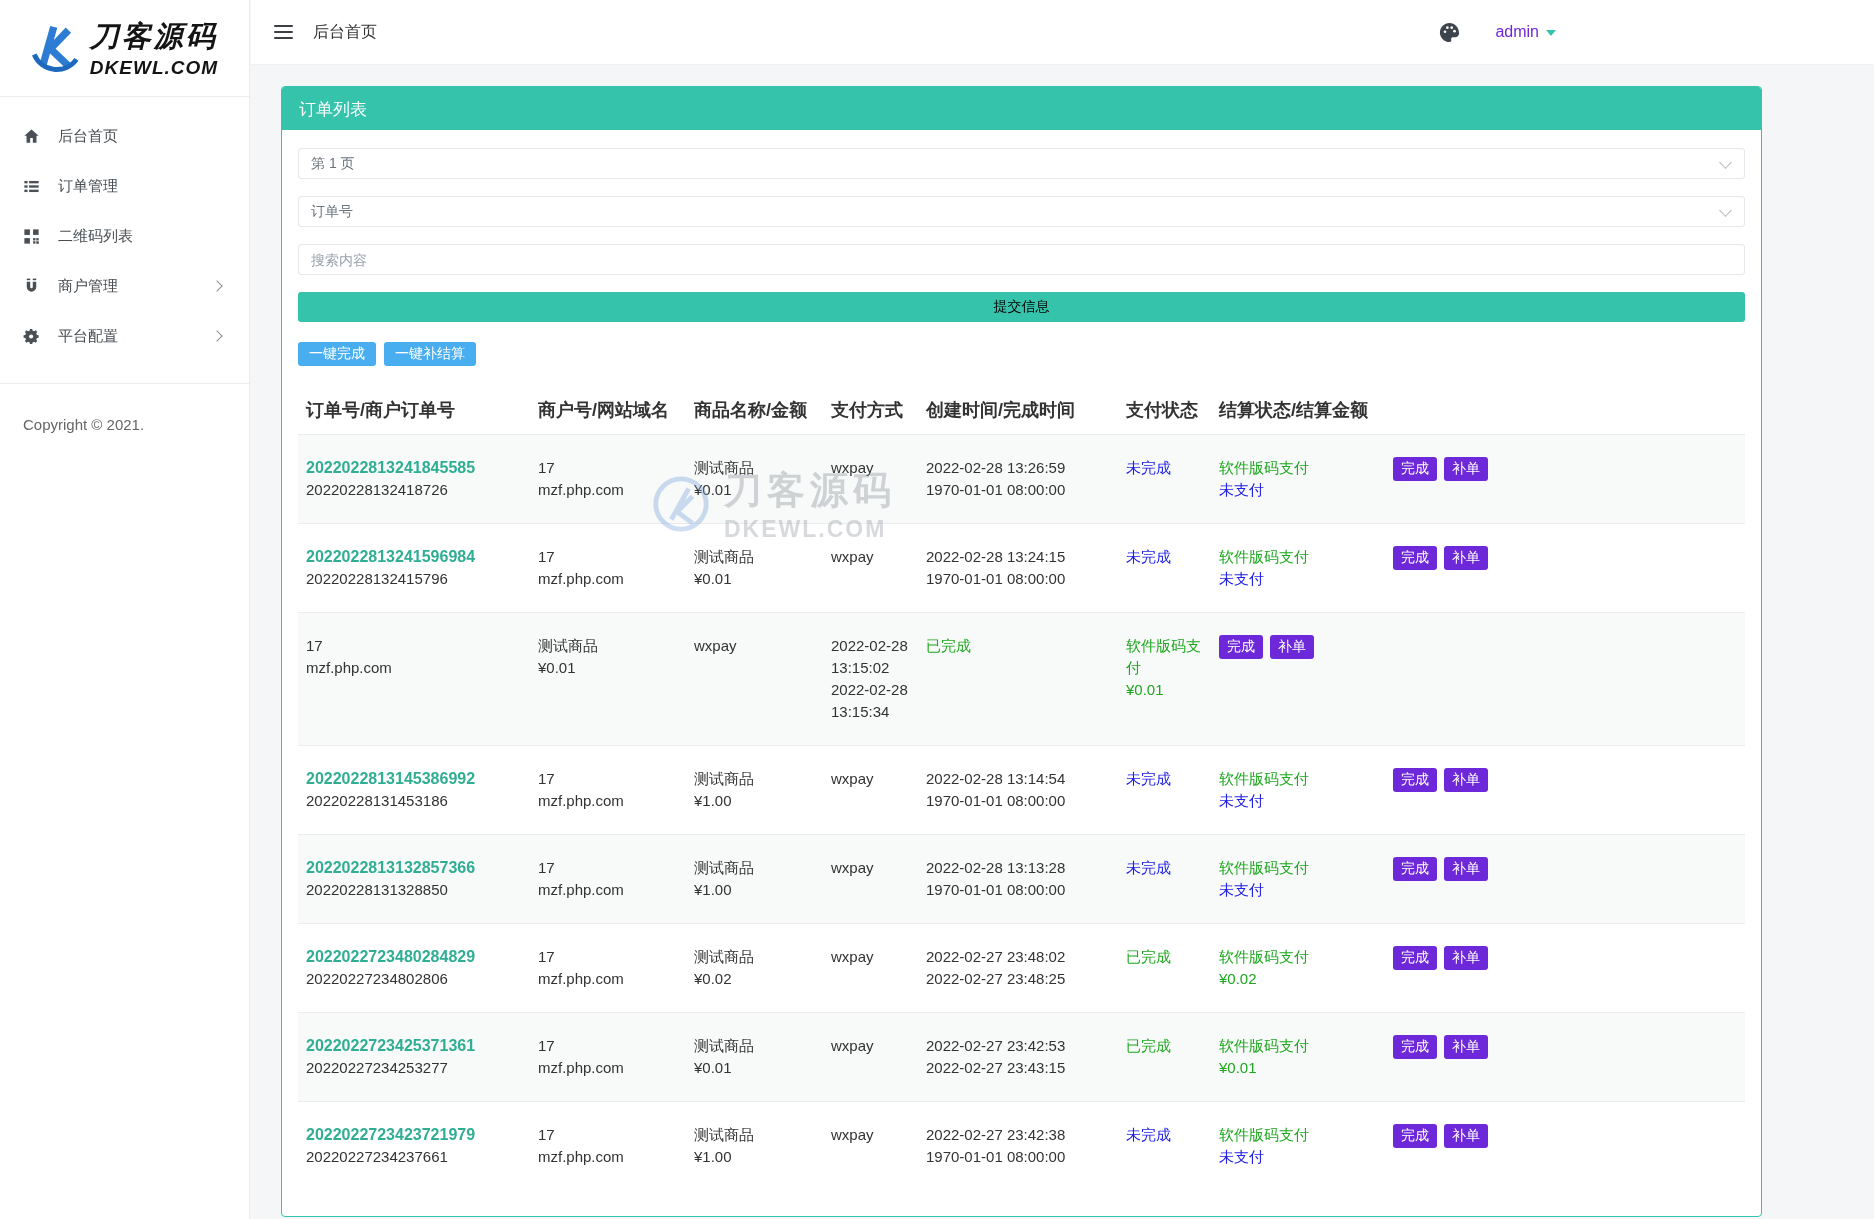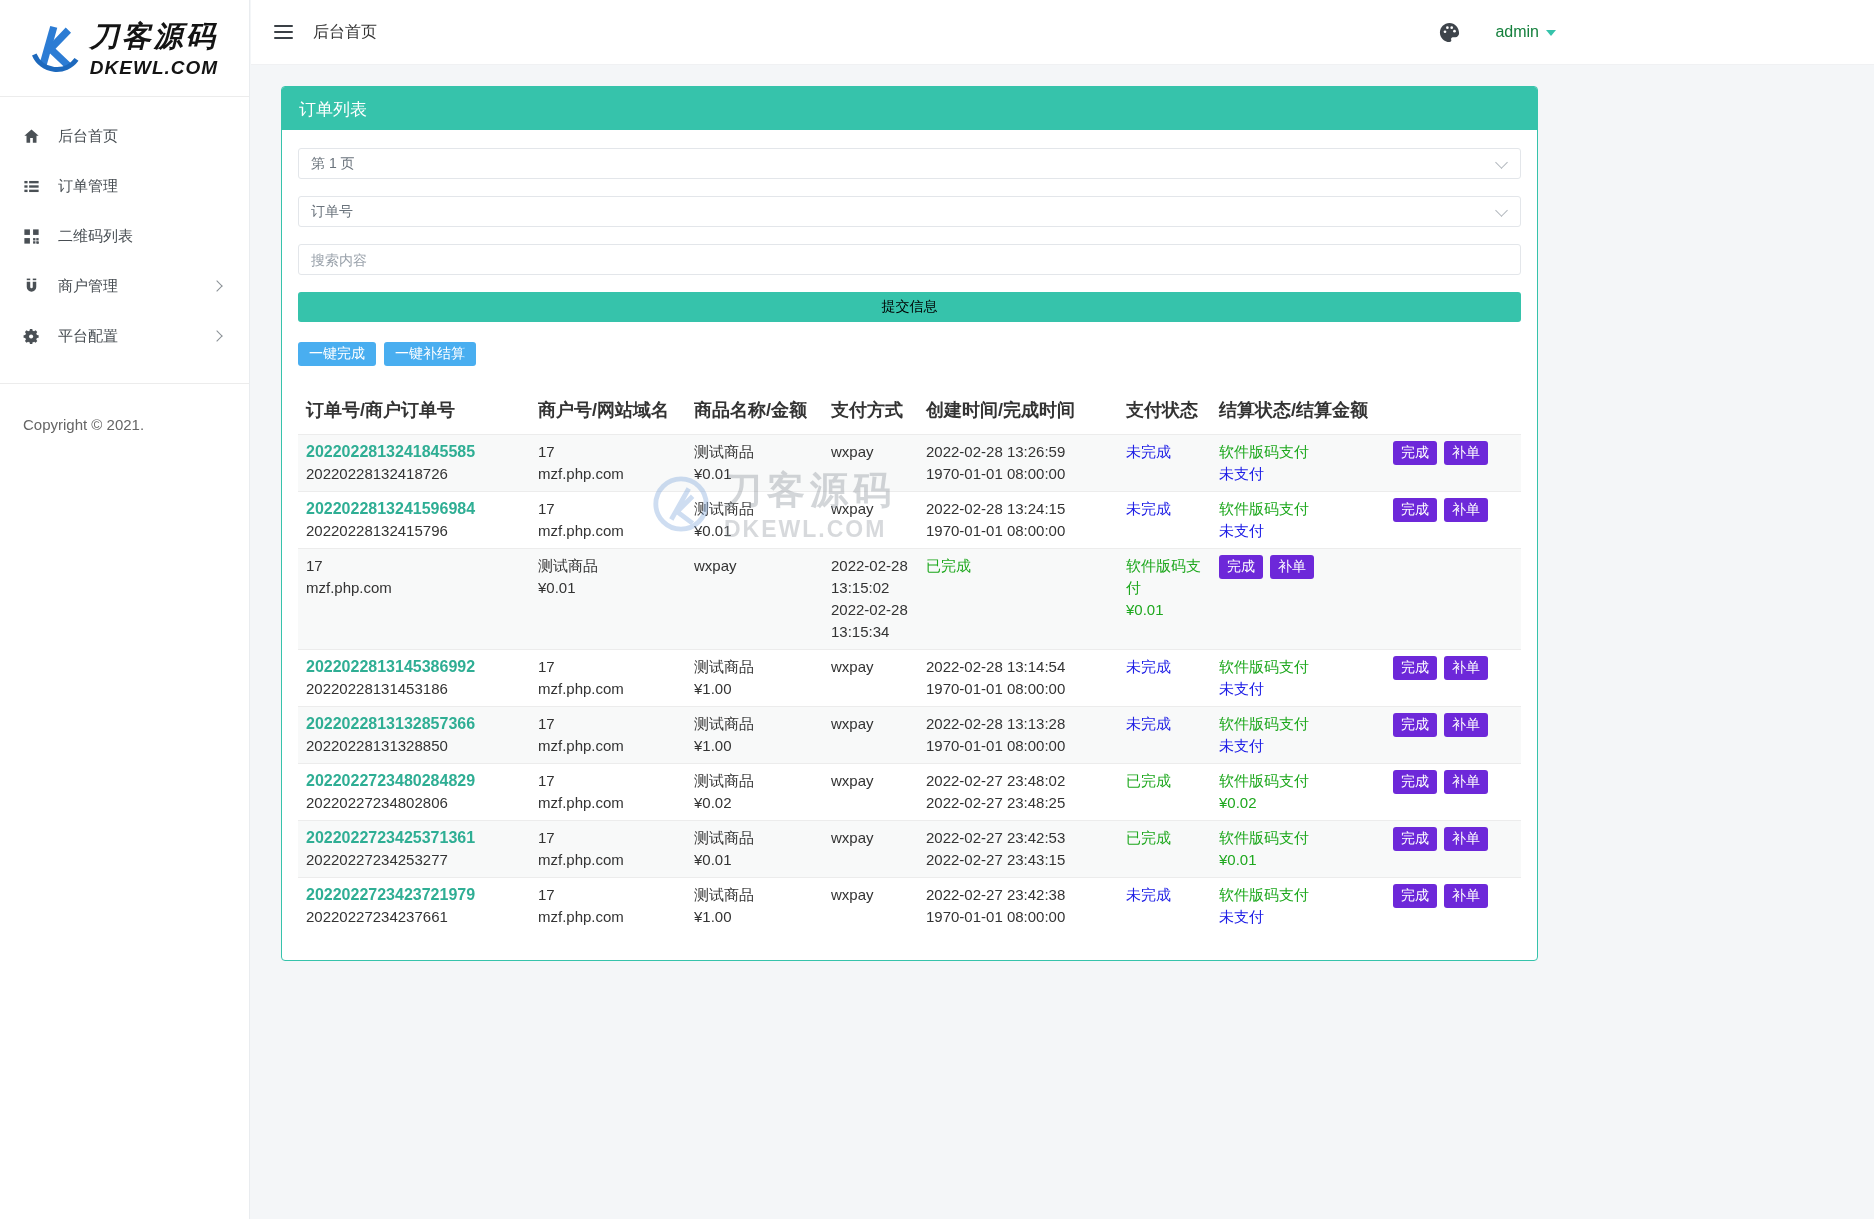--- a/index.html
+++ b/index.html
@@ -41,24 +41,24 @@
   .topbar {
     position:absolute; left:251px; top:0; width:1623px; height:65px;
     background:#fff; display:flex; align-items:center; border-bottom:1px solid #f0f1f3;
   }
   .hamburger { margin-left:19px; cursor:pointer; display:flex; flex-direction:column; gap:4px; padding:4px; }
   .hamburger span { display:block; width:19px; height:2px; background:#3a4046; border-radius:1px; }
   .topbar-title { margin-left:16px; font-size:16px; color:#333; }
   .topbar-right { position:absolute; right:318px; display:flex; align-items:center; gap:34px; }
   .palette-btn { cursor:pointer; display:flex; }
   .user-menu { display:flex; align-items:center; gap:7px; cursor:pointer; }
-  .user-name { font-size:16px; color:#15803d; }
+  .user-name { font-size:16px; color:#6d28d9; }
   .user-caret { width:0; height:0; border-left:5px solid transparent; border-right:5px solid transparent; border-top:6px solid #36c3ab; margin-top:2px; }
   
-  .content { position:absolute; left:281px; top:86px; width:1257px; }
+  .content { position:absolute; left:281px; top:86px; width:1481px; }
   .panel { background:#fff; border:1px solid #36c3ab; border-radius:4px; position:relative; }
   .panel-header {
     background:#36c3ab; color:#fff; font-size:17px;
     padding:11px 17px; border-radius:3px 3px 0 0; height:43px;
   }
   .panel-body { padding:18px 16px 26px; }
   .field {
     width:100%; height:31px; border:1px solid #e3e6ea; border-radius:3px;
     background:#fff; font-size:14px; color:#6a737c; padding:0 12px;
     display:flex; align-items:center; position:relative; margin-bottom:17px; cursor:pointer;
@@ -79,21 +79,21 @@
     height:24px; padding:0 11px; font-size:14px; cursor:pointer; font-family:inherit;
   }
   
   .thead, .trow {
     display:grid;
     grid-template-columns:232px 156px 137px 95px 200px 93px 174px 1fr;
     align-items:start;
   }
   .thead { margin-top:26px; padding:6px 0 12px; font-weight:bold; font-size:18px; color:#333; }
   .thead > div, .trow > div { padding:0 8px; }
-  .trow { border-top:1px solid #ececec; padding:6px 0; font-size:15px; line-height:22px; color:#333; }
+  .trow { border-top:1px solid #ececec; padding:22px 0; font-size:15px; line-height:22px; color:#333; }
   .rows div.trow:nth-of-type(odd) { background:#f8f9f9; }
   .order-link { color:#2fae94; font-weight:bold; font-size:16px; text-decoration:none; display:block; cursor:pointer; }
   .pending { color:#2020e6; }
   .done { color:#1ea81e; }
   .settle-method { color:#1ea81e; }
   .cell-actions { display:flex; gap:7px; padding-top:2px; }
   .act-btn {
     background:#6d28d9; color:#fff; border:none; border-radius:3px;
     padding:3px 8px; font-size:14px; cursor:pointer; font-family:inherit;
   }

